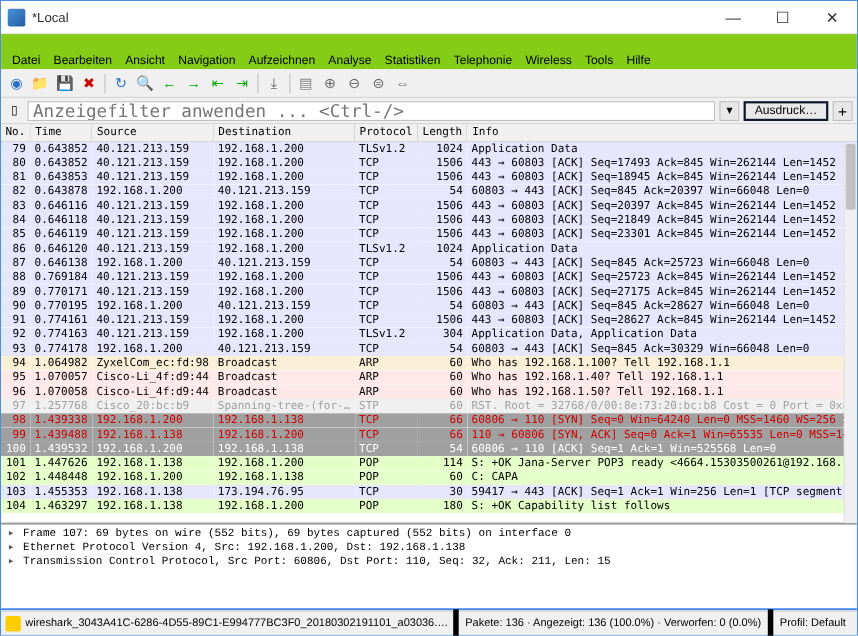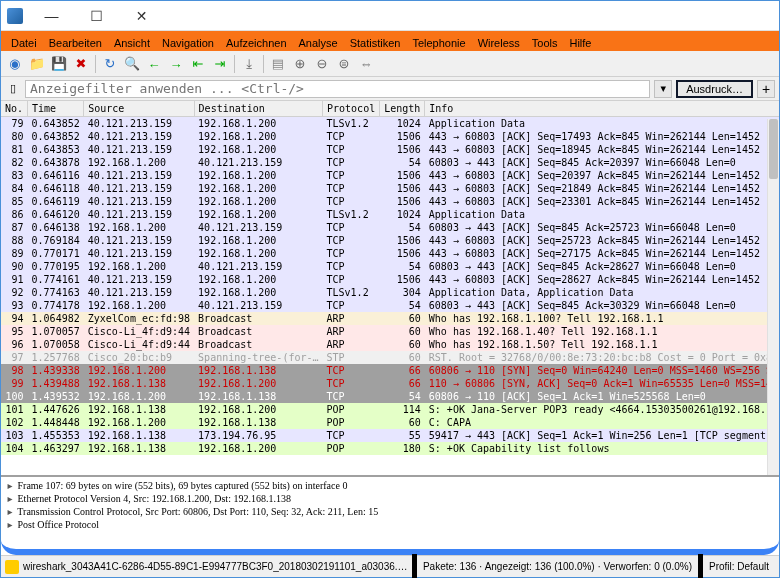--- a/index.html
+++ b/index.html
@@ -3,28 +3,28 @@
 <meta charset="utf-8">
 <style>
 * { margin: 0; padding: 0; box-sizing: border-box; }
 body { font-family: "Segoe UI", Tahoma, sans-serif; font-size: 11px; background: #fff; color: #000; overflow: hidden; }
 .window { width: 780px; height: 578px; border: 1px solid #4a90d9; display: flex; flex-direction: column; background: #fff; }
 .titlebar { height: 30px; background: #fff; display: flex; align-items: center; border-bottom: 1px solid #e0e0e0; }
 .titlebar-icon { width: 16px; height: 16px; margin: 0 6px; background: linear-gradient(135deg, #4a90d9, #2060a0); border-radius: 2px; }
 .titlebar-title { flex: 1; font-size: 12px; color: #333; }
 .titlebar-controls { display: flex; }
 .titlebar-btn { width: 45px; height: 30px; display: flex; align-items: center; justify-content: center; font-size: 14px; color: #333; }
-.menubar { height: 20px; display: flex; align-items: flex-end; padding: 0 4px; font-size: 11px; background: #f97316; }
+.menubar { height: 20px; display: flex; align-items: flex-start; padding: 16px 4px; font-size: 11px; background: #84cc16; }
 .menu-item { padding: 2px 6px; }
 .toolbar { height: 26px; display: flex; align-items: center; padding: 0 4px; gap: 2px; background: #f0f0f0; border-bottom: 1px solid #d0d0d0; }
 .tool-btn { width: 20px; height: 20px; display: flex; align-items: center; justify-content: center; font-size: 13px; border-radius: 2px; }
 .tool-sep { width: 1px; height: 18px; background: #c0c0c0; margin: 0 2px; }
 .filterbar { height: 24px; display: flex; align-items: center; padding: 0 4px; gap: 4px; background: #f0f0f0; border-bottom: 1px solid #d0d0d0; }
 .filter-icon { width: 16px; height: 16px; display: flex; align-items: center; justify-content: center; font-size: 11px; }
-.filter-input { flex: 1; height: 18px; border: 1px solid #c0c0c0; padding: 0 4px; font-size: 13px; font-family: monospace; color: #888; background: #fff; }
+.filter-input { flex: 1; height: 18px; border: 1px solid #c0c0c0; padding: 0 4px; font-size: 16px; font-family: monospace; color: #888; background: #fff; }
 .filter-expr { padding: 0 8px; height: 18px; border: 2px solid #0f172a; background: #e8e8e8; font-size: 11px; display: flex; align-items: center; }
 .filter-add { width: 18px; height: 18px; display: flex; align-items: center; justify-content: center; border: 1px solid #c0c0c0; background: #e8e8e8; font-size: 14px; }
 .main { flex: 1; display: flex; flex-direction: column; overflow: hidden; }
 .packet-list { flex: 1; overflow: auto; border-bottom: 2px solid #a0a0a0; position: relative; }
 .packet-table { width: 100%; border-collapse: collapse; font-family: monospace; font-size: 10px; }
 .packet-table th { background: #f0f0f0; border-right: 1px solid #d0d0d0; border-bottom: 1px solid #d0d0d0; text-align: left; padding: 2px 4px; font-weight: normal; position: sticky; top: 0; }
 .packet-table td { padding: 0px 4px; white-space: nowrap; overflow: hidden; text-overflow: ellipsis; line-height: 13px; }
 .packet-table td.num { text-align: right; }
 .col-no { width: 36px; }
 .col-time { width: 62px; }
@@ -33,40 +33,41 @@
 .col-proto { width: 50px; }
 .col-len { width: 40px; text-align: right; margin-left: 12px; }
 .c-tcp { background: #e7e6ff; color: #000; }
 .c-tls { background: #e7e6ff; color: #000; }
 .c-arp { background: #faf0d7; color: #000; }
 .c-cisco { background: #ffe8e8; color: #000; }
 .c-stp { background: #f0f0f0; color: #a0a0a0; }
 .c-darktcp { background: #a0a0a0; color: #c00; }
 .c-darktcp2 { background: #a0a0a0; color: #fff; }
 .c-pop { background: #e4ffc7; color: #000; }
-.details-pane { height: 78px; overflow: auto; border-bottom: 6px solid #3b82f6; font-family: Liberation Serif, serif; font-size: 10px; padding: 2px 4px; line-height: 13px; border-radius: 15px; }
+.details-pane { height: 78px; overflow: auto; border-bottom: 2px solid #3b82f6; font-family: Liberation Mono, monospace; font-size: 10px; padding: 2px 4px; line-height: 13px; }
 .tree-row { white-space: nowrap; }
 .tree-toggle { display: inline-block; width: 10px; text-align: center; color: #555; }
 .hex-pane { height: 28px; overflow: hidden; display: flex; font-family: monospace; font-size: 10px; padding: 2px 4px; background: #fff; }
 .hex-offset { color: #888; margin-right: 8px; }
 .hex-bytes { color: #333; margin-right: 12px; }
 .hex-ascii { color: #333; }
 .statusbar { height: 22px; display: flex; align-items: center; background: #f0f0f0; border-top: 1px solid #d0d0d0; font-size: 10px; padding: 0 4px; }
 .status-icon { width: 14px; height: 14px; margin-right: 4px; background: #ffcc00; border-radius: 2px; }
 .status-seg { padding: 13px 6px; border-left: 5px solid #000000; height: 100%; display: flex; align-items: center; }
 .scrollbar-v { position: absolute; right: 0; top: 18px; bottom: 0; width: 12px; background: #f0f0f0; border-left: 1px solid #e0e0e0; }
 .scrollbar-thumb { position: absolute; left: 1px; right: 1px; top: 0; height: 60px; background: #c0c0c0; border-radius: 2px; }
 </style>
 </head>
 <body>
 
 <div class="window">
 
   <div class="titlebar">
     <div class="titlebar-icon"></div>
+    <div class="titlebar-title">*Local</div>
     <div class="titlebar-controls">
       <div class="titlebar-btn">—</div>
       <div class="titlebar-btn">☐</div>
       <div class="titlebar-btn close">✕</div>
     </div>
   </div>
 
   <div class="menubar" id="menubar">
       <span class="menu-item">Datei</span>
       <span class="menu-item">Bearbeiten</span>
@@ -341,21 +342,21 @@
               <td>POP</td>
               <td class="num">60</td>
               <td>C: CAPA</td>
             </tr>
             <tr class="c-tcp">
               <td class="num">103</td>
               <td>1.455353</td>
               <td>192.168.1.138</td>
               <td>173.194.76.95</td>
               <td>TCP</td>
-              <td class="num">55</td>
+              <td class="num">30</td>
               <td>59417 → 443 [ACK] Seq=1 Ack=1 Win=256 Len=1 [TCP segment of a reassembled P…</td>
             </tr>
             <tr class="c-pop">
               <td class="num">104</td>
               <td>1.463297</td>
               <td>192.168.1.138</td>
               <td>192.168.1.200</td>
               <td>POP</td>
               <td class="num">180</td>
               <td>S: +OK Capability list follows</td>
@@ -364,21 +365,20 @@
       </table>
       <div class="scrollbar-v">
         <div class="scrollbar-thumb"></div>
       </div>
     </div>
 
     <div class="details-pane" id="details-pane">
         <div class="tree-row"><span class="tree-toggle">▸</span><span> Frame 107: 69 bytes on wire (552 bits), 69 bytes captured (552 bits) on interface 0</span></div>
         <div class="tree-row"><span class="tree-toggle">▸</span><span> Ethernet Protocol Version 4, Src: 192.168.1.200, Dst: 192.168.1.138</span></div>
         <div class="tree-row"><span class="tree-toggle">▸</span><span> Transmission Control Protocol, Src Port: 60806, Dst Port: 110, Seq: 32, Ack: 211, Len: 15</span></div>
-        <div class="tree-row"><span class="tree-toggle">▸</span><span> Post Office Protocol</span></div>
       </div>
 
   </div>
 
   <div class="statusbar">
     <div class="status-icon"></div>
     <div style="flex:1;overflow:hidden;text-overflow:ellipsis;white-space:nowrap">wireshark_3043A41C-6286-4D55-89C1-E994777BC3F0_20180302191101_a03036.pcapng</div>
     <div class="status-seg">Pakete: 136 · Angezeigt: 136 (100.0%) · Verworfen: 0 (0.0%)</div>
     <div class="status-seg">Profil: Default</div>
   </div>

